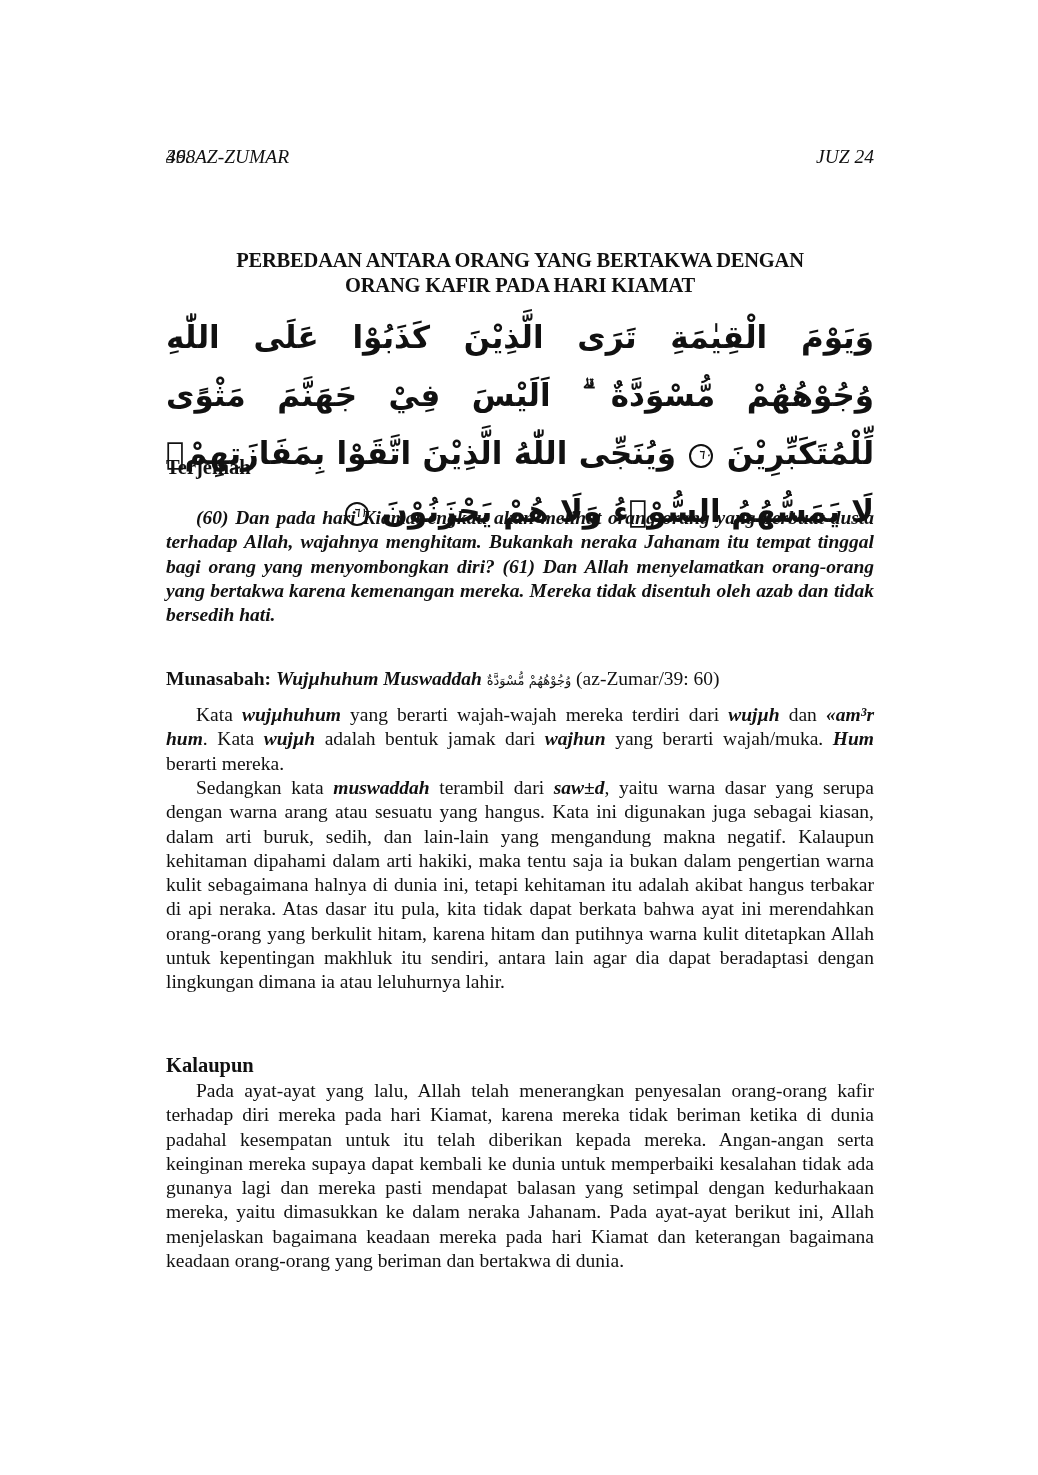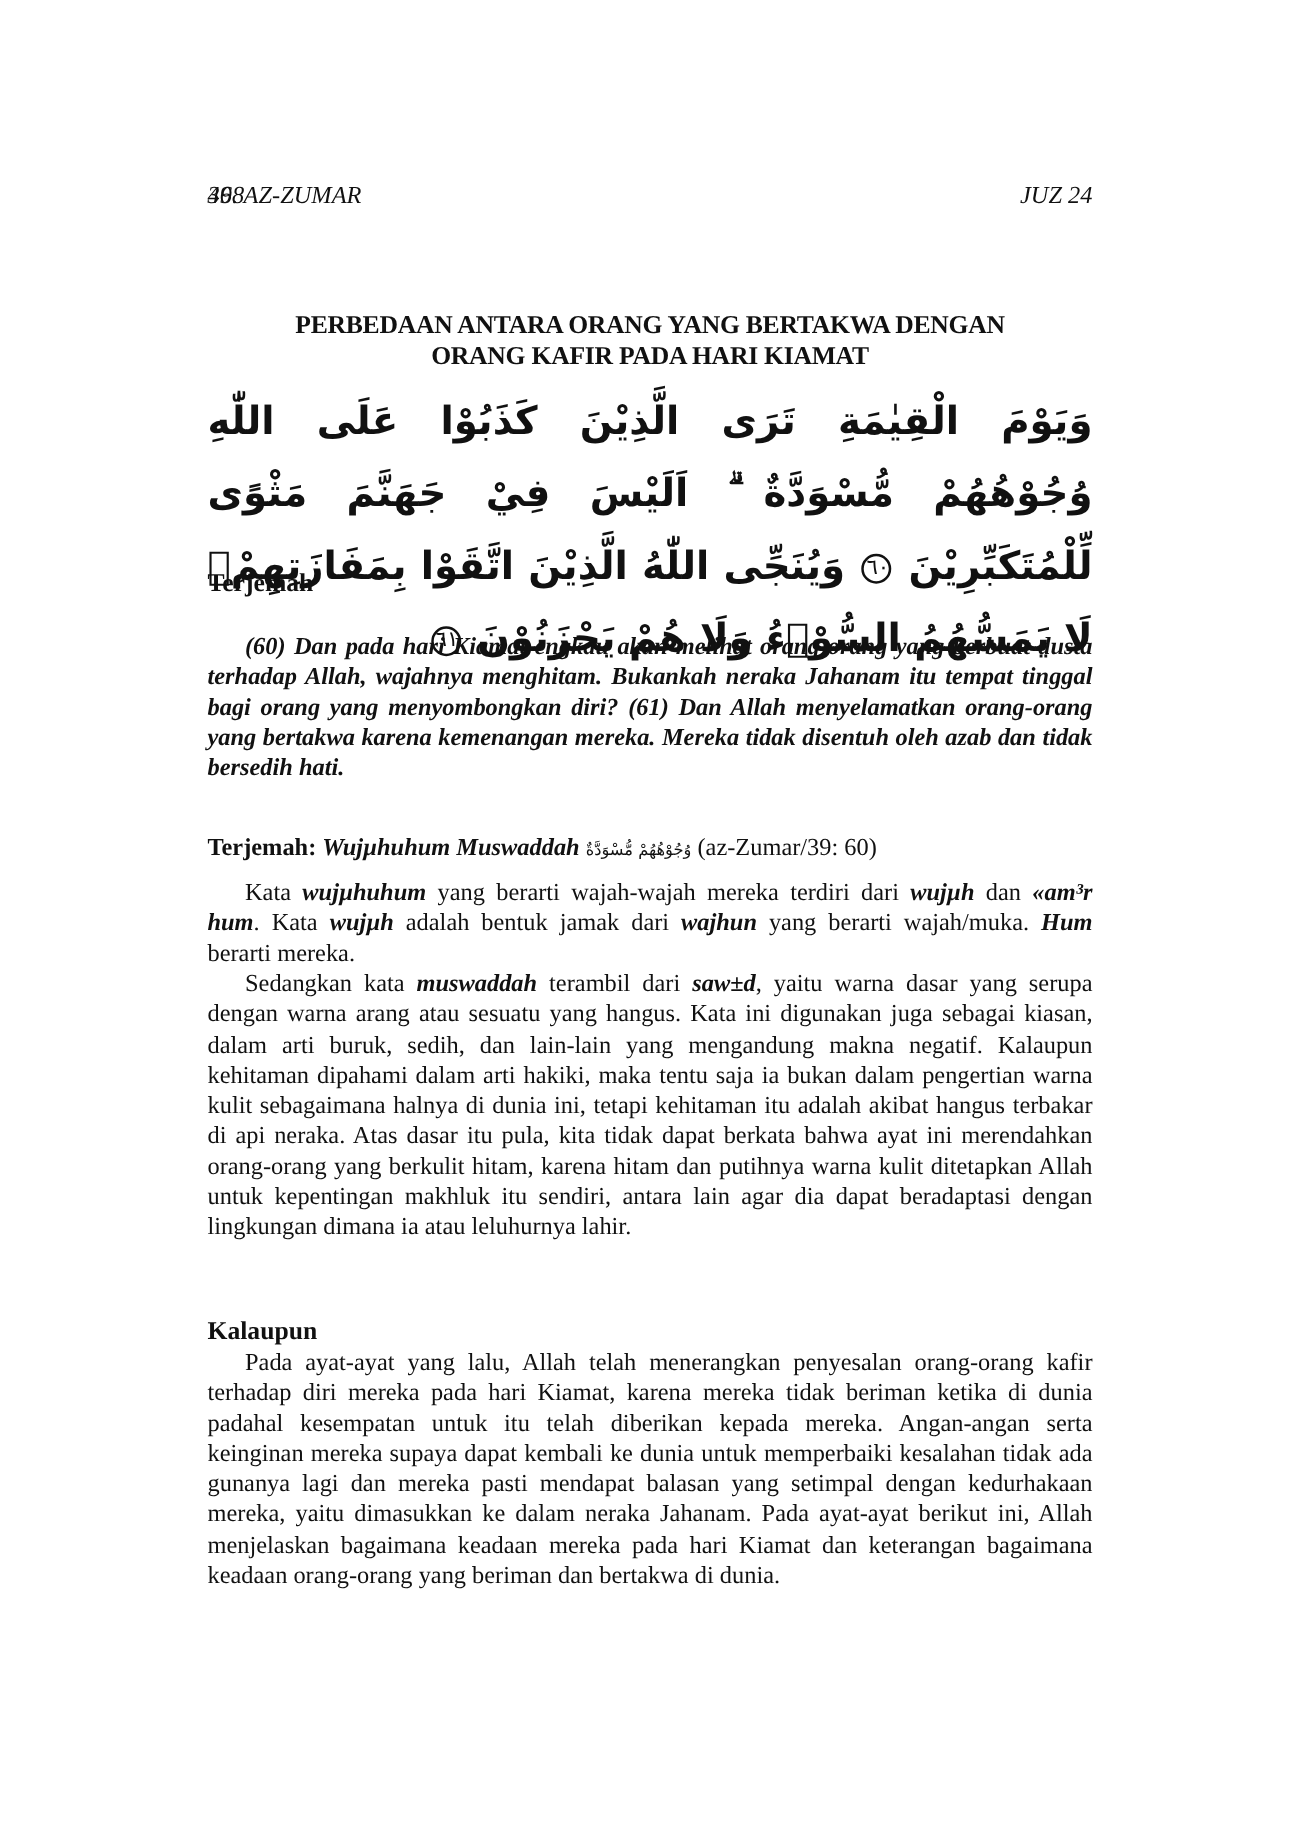--- a/index.html
+++ b/index.html
@@ -11,22 +11,22 @@
     .running-head .pg { position: absolute; left: 0; }
     .running-head .ch { position: absolute; left: 0; right: 0; text-align: left; }
     .running-head .juz { position: absolute; right: 0; }
     .title { position: absolute; top: 236px; left: 0; width: 708px; text-align: center;
              font-weight: bold; font-size: 20.5px; line-height: 25px; letter-spacing: -0.2px; margin-top: 12px; }
     .arabic { position: absolute; top: 308px; left: 0; width: 708px; direction: rtl;
               text-align: justify; text-align-last: right;
               font-family: "DejaVu Sans", sans-serif; font-weight: bold; font-size: 31px;
               line-height: 58px; }
     .arabic .ayah-mark { display: inline-block; border: 2px solid #111; border-radius: 50%;
-              font-size: 17px; line-height: 18px; width: 20px; height: 20px; text-align: center;
-              vertical-align: middle; font-weight: normal; margin: 0 2px; }
+              font-size: 13px; line-height: 18px; width: 20px; height: 20px; text-align: center;
+              vertical-align: middle; font-weight: normal; margin: 0 2px; font-style: italic; }
     .section-head { position: absolute; left: 0; font-weight: bold; font-size: 20.5px; }
     .para { position: absolute; left: 0; width: 708px; font-size: 19.5px; line-height: 24.3px;
             text-align: justify; }
     .para .indent { display: inline-block; width: 30px; }
     .italic { font-style: italic; font-weight: bold; }
     .kosakata { position: absolute; top: 668px; left: 0; width: 708px; font-size: 19.5px; white-space: nowrap; }
     .kosakata b { font-weight: bold; }
     .kosakata .ar { font-family: "DejaVu Sans", sans-serif; font-size: 13px; }
   </style>
 </head>
@@ -49,21 +49,21 @@
     <span>وَيَوْمَ الْقِيٰمَةِ تَرَى الَّذِيْنَ كَذَبُوْا عَلَى اللّٰهِ وُجُوْهُهُمْ مُّسْوَدَّةٌ ۗ اَلَيْسَ فِيْ جَهَنَّمَ مَثْوًى لِّلْمُتَكَبِّرِيْنَ</span>
     <span class="ayah-mark">٦٠</span>
     <span>وَيُنَجِّى اللّٰهُ الَّذِيْنَ اتَّقَوْا بِمَفَازَتِهِمْۖ لَا يَمَسُّهُمُ السُّوْۤءُ وَلَا هُمْ يَحْزَنُوْنَ</span>
     <span class="ayah-mark">٦١</span>
   </div>
 
   <div class="section-head" style="top:456px;">Terjemah</div>
   <div class="para italic" style="top:506px;"><span class="indent"></span><span>(60) Dan pada hari Kiamat engkau akan melihat orang-orang yang berbuat dusta terhadap Allah, wajahnya menghitam. Bukankah neraka Jahanam itu tempat tinggal bagi orang yang menyombongkan diri? (61) Dan Allah menyelamatkan orang-orang yang bertakwa karena kemenangan mereka. Mereka tidak disentuh oleh azab dan tidak bersedih hati.</span></div>
 
   <div class="kosakata">
-    <b>Terjemah:</b>
+    <b>Munasabah:</b>
     <span class="italic">Wujµhuhum Muswaddah</span>
     <span class="ar">وُجُوْهُهُمْ مُّسْوَدَّةٌ</span>
     <span>(az-Zumar/39: 60)</span>
   </div>
 
   <div class="para" style="top:703px;"><span class="indent"></span><span>Kata </span><span class="italic">wujµhuhum</span><span> yang berarti wajah-wajah mereka terdiri dari </span><span class="italic">wujµh</span><span> dan </span><span class="italic">«am³r hum</span><span>. Kata </span><span class="italic">wujµh</span><span> adalah bentuk jamak dari </span><span class="italic">wajhun</span><span> yang berarti wajah/muka. </span><span class="italic">Hum</span><span> berarti mereka.</span></div>
 
   <div class="para" style="top:776px;"><span class="indent"></span><span>Sedangkan kata </span><span class="italic">muswaddah</span><span> terambil dari </span><span class="italic">saw±d</span><span>, yaitu warna dasar yang serupa dengan warna arang atau sesuatu yang hangus. Kata ini digunakan juga sebagai  kiasan, dalam arti buruk, sedih, dan lain-lain yang mengandung makna negatif. Kalaupun kehitaman dipahami dalam arti hakiki, maka tentu saja ia bukan dalam pengertian warna kulit sebagaimana halnya di dunia ini, tetapi kehitaman itu adalah akibat hangus terbakar di api neraka. Atas dasar itu pula, kita tidak dapat berkata bahwa ayat ini merendahkan orang-orang yang berkulit hitam, karena hitam dan putihnya warna kulit ditetapkan Allah untuk kepentingan makhluk itu sendiri, antara lain agar dia dapat beradaptasi dengan lingkungan dimana ia atau leluhurnya lahir.</span></div>
 
   <div class="section-head" style="top:1054px;">Kalaupun</div>

